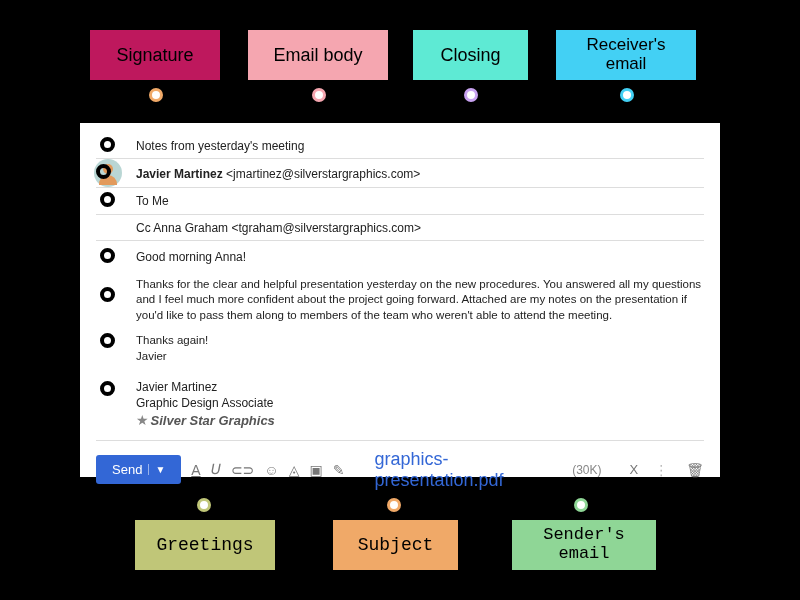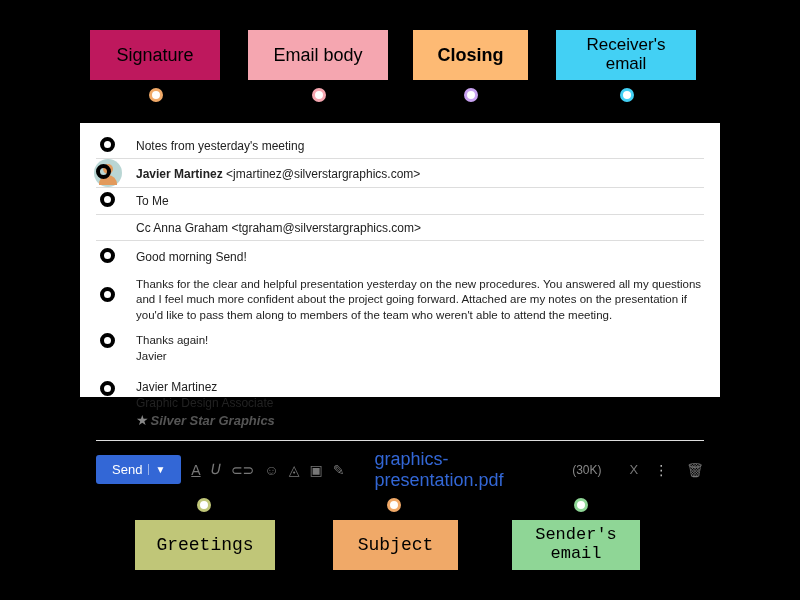--- a/index.html
+++ b/index.html
@@ -29,21 +29,21 @@
       width: 14px; height: 14px;
       border-radius: 50%;
       border: 3px solid;
       background: #fff;
     }
     .email-panel {
       position: absolute;
       left: 80px;
       top: 123px;
       width: 640px;
-      height: 274px;
+      height: 354px;
       background: #fff;
       padding: 10px 16px 17px 16px;
       font-size: 12px;
       color: #222;
     }
     .email-line {
       border-bottom: 1px solid #ddd;
       padding: 5px 0 4px 40px;
       position: relative;
       line-height: 1.35;
@@ -117,21 +117,21 @@
   </style>
 </head>
 <body>
 
 <div class="label-box label-top" style="left:90px;width:130px;background:#be185d;">Signature</div>
 <div class="connector" style="left:149px;top:88px;border-color:#f0a968;"></div>
 
 <div class="label-box label-top" style="left:248px;width:140px;background:#f5a6b0;">Email body</div>
 <div class="connector" style="left:312px;top:88px;border-color:#f5a6b0;"></div>
 
-<div class="label-box label-top" style="left:413px;width:115px;background:#fdba74;font-weight:bold;">Closing</div>
+<div class="label-box label-top" style="left:413px;width:115px;background:#5eead4;">Closing</div>
 <div class="connector" style="left:464px;top:88px;border-color:#c8a2f0;"></div>
 
 <div class="label-box label-top" style="left:556px;width:140px;background:#43d0f4;line-height:1.1;font-size:17px;">
   <span>Receiver's email</span>
 </div>
 <div class="connector" style="left:620px;top:88px;border-color:#43d0f4;"></div>
 
 <div class="email-panel">
   <div class="email-line">
     <span class="marker" style="top:4px;"></span>
@@ -149,21 +149,21 @@
   <div class="email-line">
     <span class="marker" style="top:4px;"></span>
     <span>To Me</span>
   </div>
   <div class="email-line">
     <span>Cc Anna Graham</span>
     <span>&lt;tgraham@silverstargraphics.com&gt;</span>
   </div>
   <div class="email-line" style="border-bottom:none;padding-top:8px;">
     <span class="marker" style="top:7px;"></span>
-    <span>Good morning Send!</span>
+    <span>Good morning Anna!</span>
   </div>
   <div class="email-body">
     <span class="marker" style="top:18px;"></span>
     <span>Thanks for the clear and helpful presentation yesterday on the new procedures. You answered all my questions and I feel much more confident about the project going forward. Attached are my notes on the presentation if you'd like to pass them along to members of the team who weren't able to attend the meeting.</span>
   </div>
   <div class="email-body" style="padding-top:4px;">
     <span class="marker" style="top:4px;"></span>
     <span>Thanks again!</span><br>
     <span>Javier</span>
   </div>
@@ -193,15 +193,15 @@
   </div>
 </div>
 
 <div class="connector" style="left:197px;bottom:88px;border-color:#c0c678;"></div>
 <div class="label-box label-bottom" style="left:135px;width:140px;background:#c0c678;">Greetings</div>
 
 <div class="connector" style="left:387px;bottom:88px;border-color:#f0a968;"></div>
 <div class="label-box label-bottom" style="left:333px;width:125px;background:#f0a968;">Subject</div>
 
 <div class="connector" style="left:574px;bottom:88px;border-color:#8fd696;"></div>
-<div class="label-box label-bottom" style="left:512px;width:128px;background:#8fd696;line-height:1.1;font-size:17px;">
+<div class="label-box label-bottom" style="left:512px;width:144px;background:#8fd696;line-height:1.1;font-size:17px;">
   <span>Sender's email</span>
 </div>
 
 </body></html>

